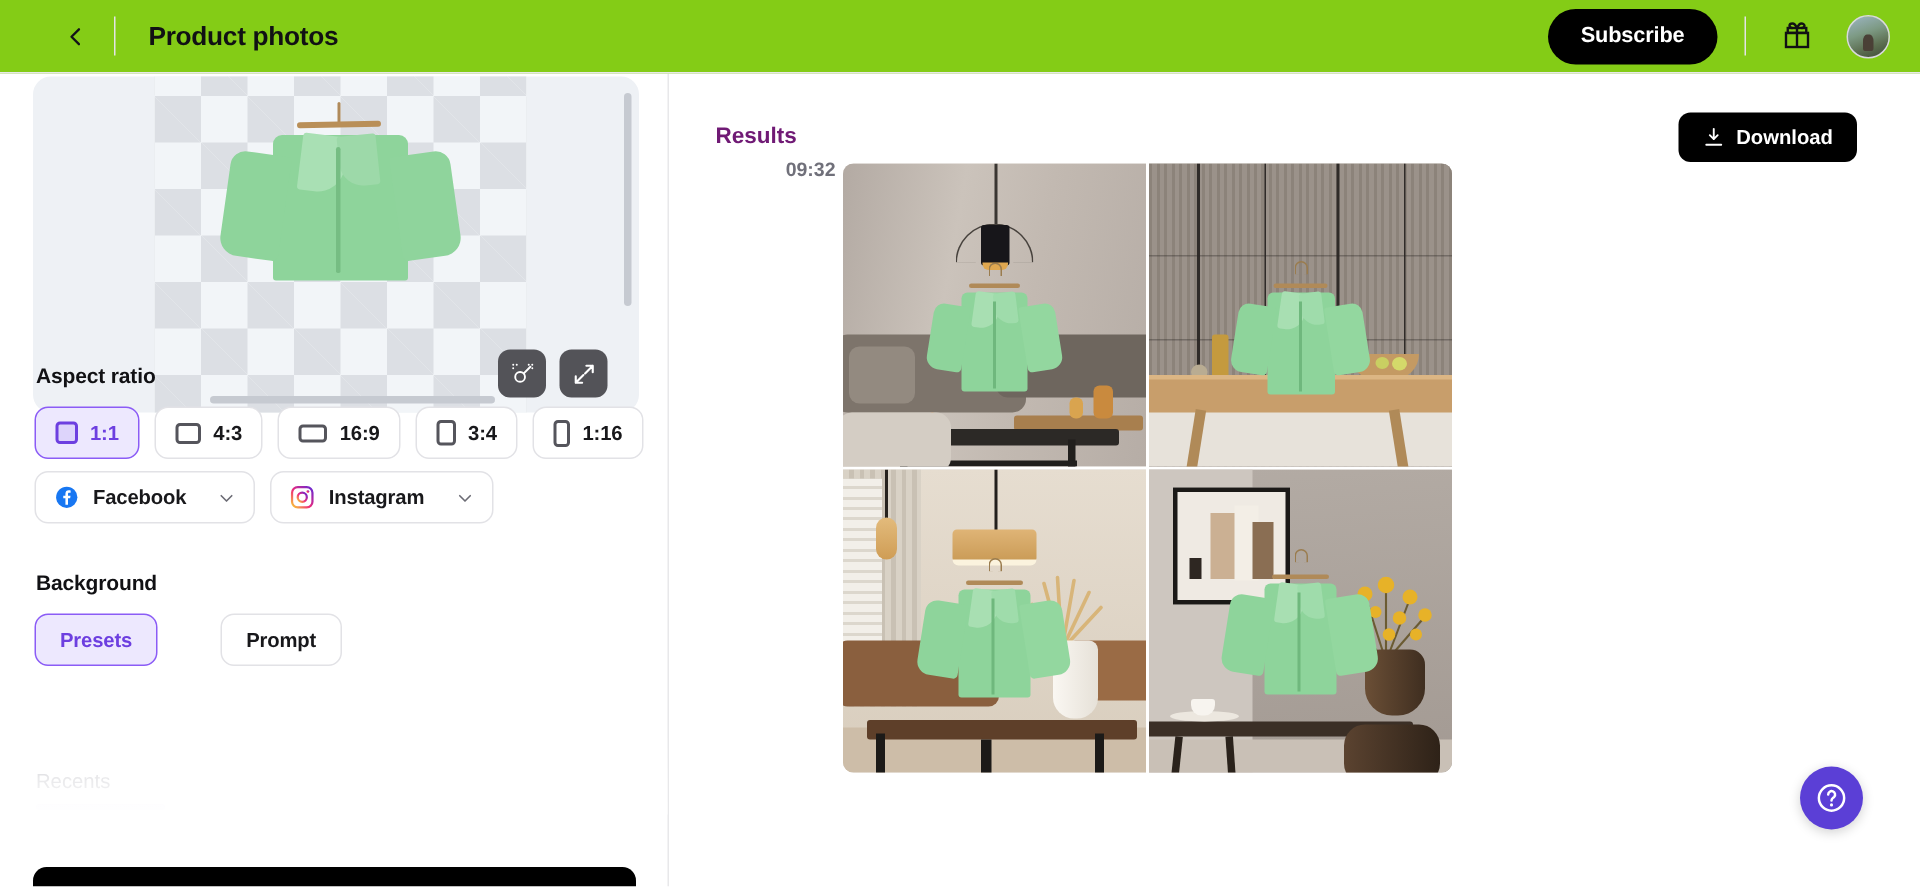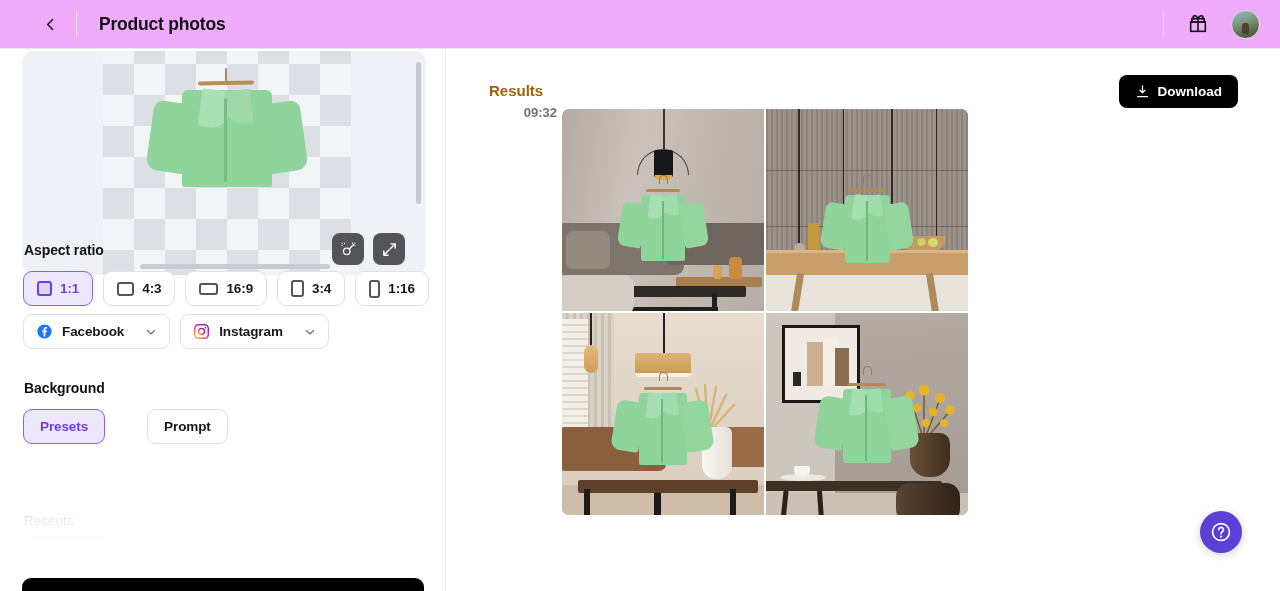--- a/index.html
+++ b/index.html
@@ -7,21 +7,21 @@
     width: 1280px; height: 591px;
     font-family: "Liberation Sans", sans-serif;
     background: #ffffff;
     overflow: hidden;
   }
   .app { position: relative; width: 1280px; height: 591px; background:#fff; }
 
   
   .header {
     position: absolute; top:0; left:0; width:1280px; height:49px;
-    background:#f0abfc; border-bottom:1px solid #e8e8ea;
+    background:#84cc16; border-bottom:1px solid #e8e8ea;
     display:flex; align-items:center; z-index:5;
   }
   .back-btn {
     width:34px; height:34px; margin-left:33px;
     display:flex; align-items:center; justify-content:center;
     border-radius:8px; cursor:pointer; background:transparent;
   }
   .hdr-div { width:1px; height:26px; background:#e3e3e6; margin-left:9px; }
   .page-title {
     margin-left:22px; font-size:17.5px; font-weight:bold; color:#111114;
@@ -138,21 +138,21 @@
   .generate-btn {
     position:absolute; left:22px; top:529px; width:402px; height:40px;
     background:#000; color:#fff; border:none; border-radius:9px;
     font-size:14.5px; font-weight:bold; cursor:pointer;
     font-family:"Liberation Sans", sans-serif; letter-spacing:-0.1px;
   }
 
   
   .right-panel { position:absolute; top:49px; left:446px; width:834px; height:542px; background:#fff; }
   .results-title {
-    position:absolute; left:43px; top:33px; font-size:15px; font-weight:bold; color:#a16207;
+    position:absolute; left:31px; top:33px; font-size:15px; font-weight:bold; color:#701a75;
   }
   .results-time {
     position:absolute; left:43px; top:56px; width:68px; text-align:right;
     font-size:13px; color:#70707a; font-weight:bold;
   }
   .download-btn {
     position:absolute; right:42px; top:26px; height:33px;
     background:#000; color:#fff; border:none; border-radius:8px;
     display:flex; align-items:center; gap:8px; padding:0 16px;
     font-size:13.5px; font-weight:bold; cursor:pointer;
@@ -253,20 +253,21 @@
 
   <div class="header">
     <div class="back-btn">
       <svg width="17" height="17" viewBox="0 0 24 24" fill="none">
         <path d="M15 5L8 12l7 7" stroke="#141418" stroke-width="2.2" stroke-linecap="round" stroke-linejoin="round"></path>
       </svg>
     </div>
     <div class="hdr-div"></div>
     <div class="page-title">Product photos</div>
     <div class="hdr-right">
+      <button class="subscribe-btn">Subscribe</button>
       <div class="hdr-div2"></div>
       <div class="gift-btn">
         <svg width="20" height="20" viewBox="0 0 24 24" fill="none">
           <rect x="3.2" y="9.5" width="17.6" height="11.3" stroke="#111114" stroke-width="1.9"></rect>
           <rect x="4.6" y="5.6" width="14.8" height="4" stroke="#111114" stroke-width="1.9"></rect>
           <path d="M12 5.6v15.2M8.4 5.6c-1.6 0-2.4-.9-2.4-1.8S6.8 2 8.4 2c2 0 3.6 3.6 3.6 3.6M15.6 5.6c1.6 0 2.4-.9 2.4-1.8S16.8 2 15.6 2C13.6 2 12 5.6 12 5.6" stroke="#111114" stroke-width="1.9"></path>
         </svg>
       </div>
       <div class="avatar"></div>
     </div>

